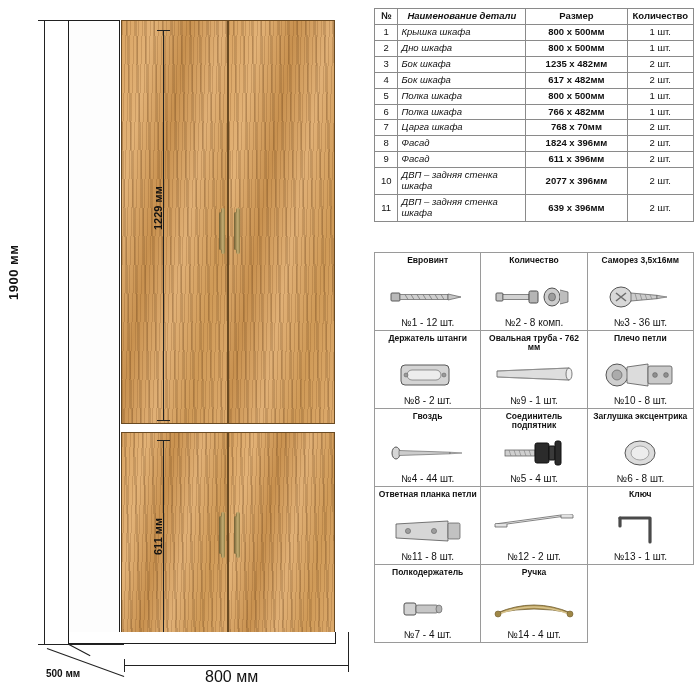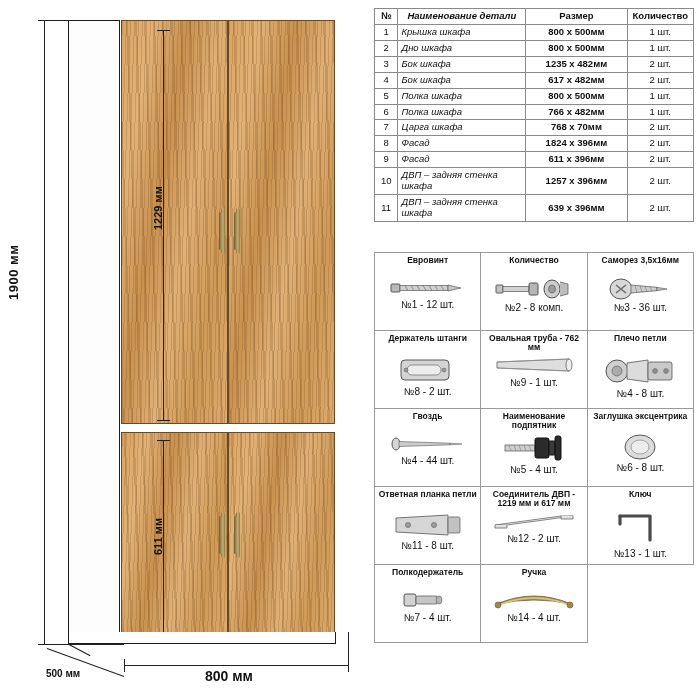--- a/index.html
+++ b/index.html
@@ -98,21 +98,21 @@
   #dim611-label {
     position:absolute; left:152px; top:555px;
     transform:rotate(-90deg); transform-origin:left top;
     font-size:11px; font-weight:bold; white-space:nowrap;
   }
 
   
   #dim800-line { position:absolute; left:124px; top:665px; width:225px; height:1px; background:#222; }
   #dim800-cap-l { position:absolute; left:124px; top:659px; width:1px; height:13px; background:#222; }
   #dim800-cap-r { position:absolute; left:348px; top:659px; width:1px; height:13px; background:#222; }
-  #dim800-label { position:absolute; left:205px; top:668px; font-size:14px; font-weight:bold; }
+  #dim800-label { position:absolute; left:205px; top:668px; font-size:16px; font-weight:normal; }
   #ext-right-bot { position:absolute; left:348px; top:632px; width:1px; height:36px; background:#222; }
 
   
   #dim500-line {
     position:absolute; left:47px; top:648px; width:82px; height:1px;
     background:#222; transform:rotate(20deg); transform-origin:left center;
   }
   #dim500-label { position:absolute; left:46px; top:668px; font-size:10px; font-weight:bold; }
   
   #plinth {
@@ -139,21 +139,21 @@
   .c-qty { width:62px; text-align:center; }
 
   
   #hardware {
     position:absolute; left:374px; top:252px; width:320px;
     display:grid; grid-template-columns:repeat(3,1fr);
     border-top:1px solid #9a9a9a; border-left:1px solid #9a9a9a;
   }
   .hw-cell {
     border-right:1px solid #9a9a9a; border-bottom:1px solid #9a9a9a;
-    height:78px; padding:3px 2px 20px;
+    height:78px; padding:3px 2px 2px;
     display:flex; flex-direction:column; align-items:center; justify-content:space-between;
     text-align:center;
   }
   .hw-title { font-size:8.5px; font-weight:bold; line-height:1.1; min-height:20px; }
   .hw-art { flex:1; display:flex; align-items:center; justify-content:center; width:100%; }
   .hw-qty { font-size:10px; line-height:1.1; }
   .hw-empty { border-right:1px solid #9a9a9a; border-bottom:1px solid #9a9a9a; }
   .hw-empty.noborder { border-right:none; border-bottom:none; }
   svg { display:block; }
 </style>
@@ -267,21 +267,21 @@
     </tr>
     <tr>
       <td class="c-no">9</td>
       <td class="c-name">Фасад</td>
       <td class="c-size">611 х 396мм</td>
       <td class="c-qty">2 шт.</td>
     </tr>
     <tr>
       <td class="c-no">10</td>
       <td class="c-name">ДВП – задняя стенка шкафа</td>
-      <td class="c-size">1257 х 396мм</td>
+      <td class="c-size">2077 х 396мм</td>
       <td class="c-qty">2 шт.</td>
     </tr>
     <tr>
       <td class="c-no">11</td>
       <td class="c-name">ДВП – задняя стенка шкафа</td>
       <td class="c-size">639 х 396мм</td>
       <td class="c-qty">2 шт.</td>
     </tr>
   </tbody>
 </table>
@@ -365,37 +365,37 @@
     <div class="hw-art">
       <svg width="76" height="34" viewBox="0 0 76 34">
         <circle cx="15" cy="17" r="11" fill="#cfcfcf" stroke="#555"></circle>
         <circle cx="15" cy="17" r="5" fill="#ababab" stroke="#555" stroke-width=".6"></circle>
         <path d="M25 9 L46 6 L46 28 L25 25 Z" fill="#dcdcdc" stroke="#555" stroke-width=".8"></path>
         <rect x="46" y="8" width="24" height="18" rx="2" fill="#c9c9c9" stroke="#555" stroke-width=".8"></rect>
         <circle cx="53" cy="17" r="2.4" fill="#8f8f8f" stroke="#555" stroke-width=".5"></circle>
         <circle cx="64" cy="17" r="2.4" fill="#8f8f8f" stroke="#555" stroke-width=".5"></circle>
       </svg>
     </div>
-    <div class="hw-qty">№4 - 8 шт.</div>
+    <div class="hw-qty">№10 - 8 шт.</div>
   </div>
 
   <div class="hw-cell">
     <div class="hw-title">Гвоздь</div>
     <div class="hw-art">
       <svg width="80" height="18" viewBox="0 0 80 18">
         <ellipse cx="8" cy="9" rx="4" ry="6" fill="#d6d6d6" stroke="#555"></ellipse>
         <path d="M11 6.5 L62 8.2 L62 9.8 L11 11.5 Z" fill="#cccccc" stroke="#555" stroke-width=".6"></path>
         <path d="M62 8.2 L74 9 L62 9.8 Z" fill="#bdbdbd" stroke="#555" stroke-width=".5"></path>
       </svg>
     </div>
     <div class="hw-qty">№4 - 44 шт.</div>
   </div>
 
   <div class="hw-cell">
-    <div class="hw-title">Наименование подпятник</div>
+    <div class="hw-title">Соединитель подпятник</div>
     <div class="hw-art">
       <svg width="70" height="32" viewBox="0 0 70 32">
         <rect x="6" y="13" width="30" height="6" fill="#cfcfcf" stroke="#555" stroke-width=".7"></rect>
         <g stroke="#7a7a7a" stroke-width=".6">
           <path d="M10 13 l2 6 M15 13 l2 6 M20 13 l2 6 M25 13 l2 6 M30 13 l2 6"></path>
         </g>
         <rect x="36" y="6" width="14" height="20" rx="2" fill="#2b2b2b" stroke="#111"></rect>
         <rect x="50" y="9" width="6" height="14" rx="1" fill="#3a3a3a" stroke="#111"></rect>
         <rect x="56" y="4" width="6" height="24" rx="2" fill="#2b2b2b" stroke="#111"></rect>
       </svg>
@@ -421,21 +421,20 @@
         <path d="M6 8 L58 5 L58 25 L6 22 Z" fill="#d6d6d6" stroke="#555" stroke-width=".8"></path>
         <circle cx="18" cy="15" r="2.6" fill="#9c9c9c" stroke="#555" stroke-width=".5"></circle>
         <circle cx="44" cy="15" r="2.6" fill="#9c9c9c" stroke="#555" stroke-width=".5"></circle>
         <rect x="58" y="7" width="12" height="16" rx="1.5" fill="#c2c2c2" stroke="#555" stroke-width=".7"></rect>
       </svg>
     </div>
     <div class="hw-qty">№11 - 8 шт.</div>
   </div>
 
   <div class="hw-cell">
-    <div class="hw-title">Соединитель ДВП - 1219 мм и 617 мм</div>
     <div class="hw-art">
       <svg width="86" height="20" viewBox="0 0 86 20">
         <path d="M4 13 L70 4 L82 4 L16 13 Z" fill="#f0f0f0" stroke="#666" stroke-width=".8"></path>
         <path d="M4 13 L4 16 L16 16 L16 13" fill="#e2e2e2" stroke="#666" stroke-width=".8"></path>
         <path d="M70 4 L70 7 L82 7 L82 4" fill="#e2e2e2" stroke="#666" stroke-width=".8"></path>
       </svg>
     </div>
     <div class="hw-qty">№12 - 2 шт.</div>
   </div>
 

